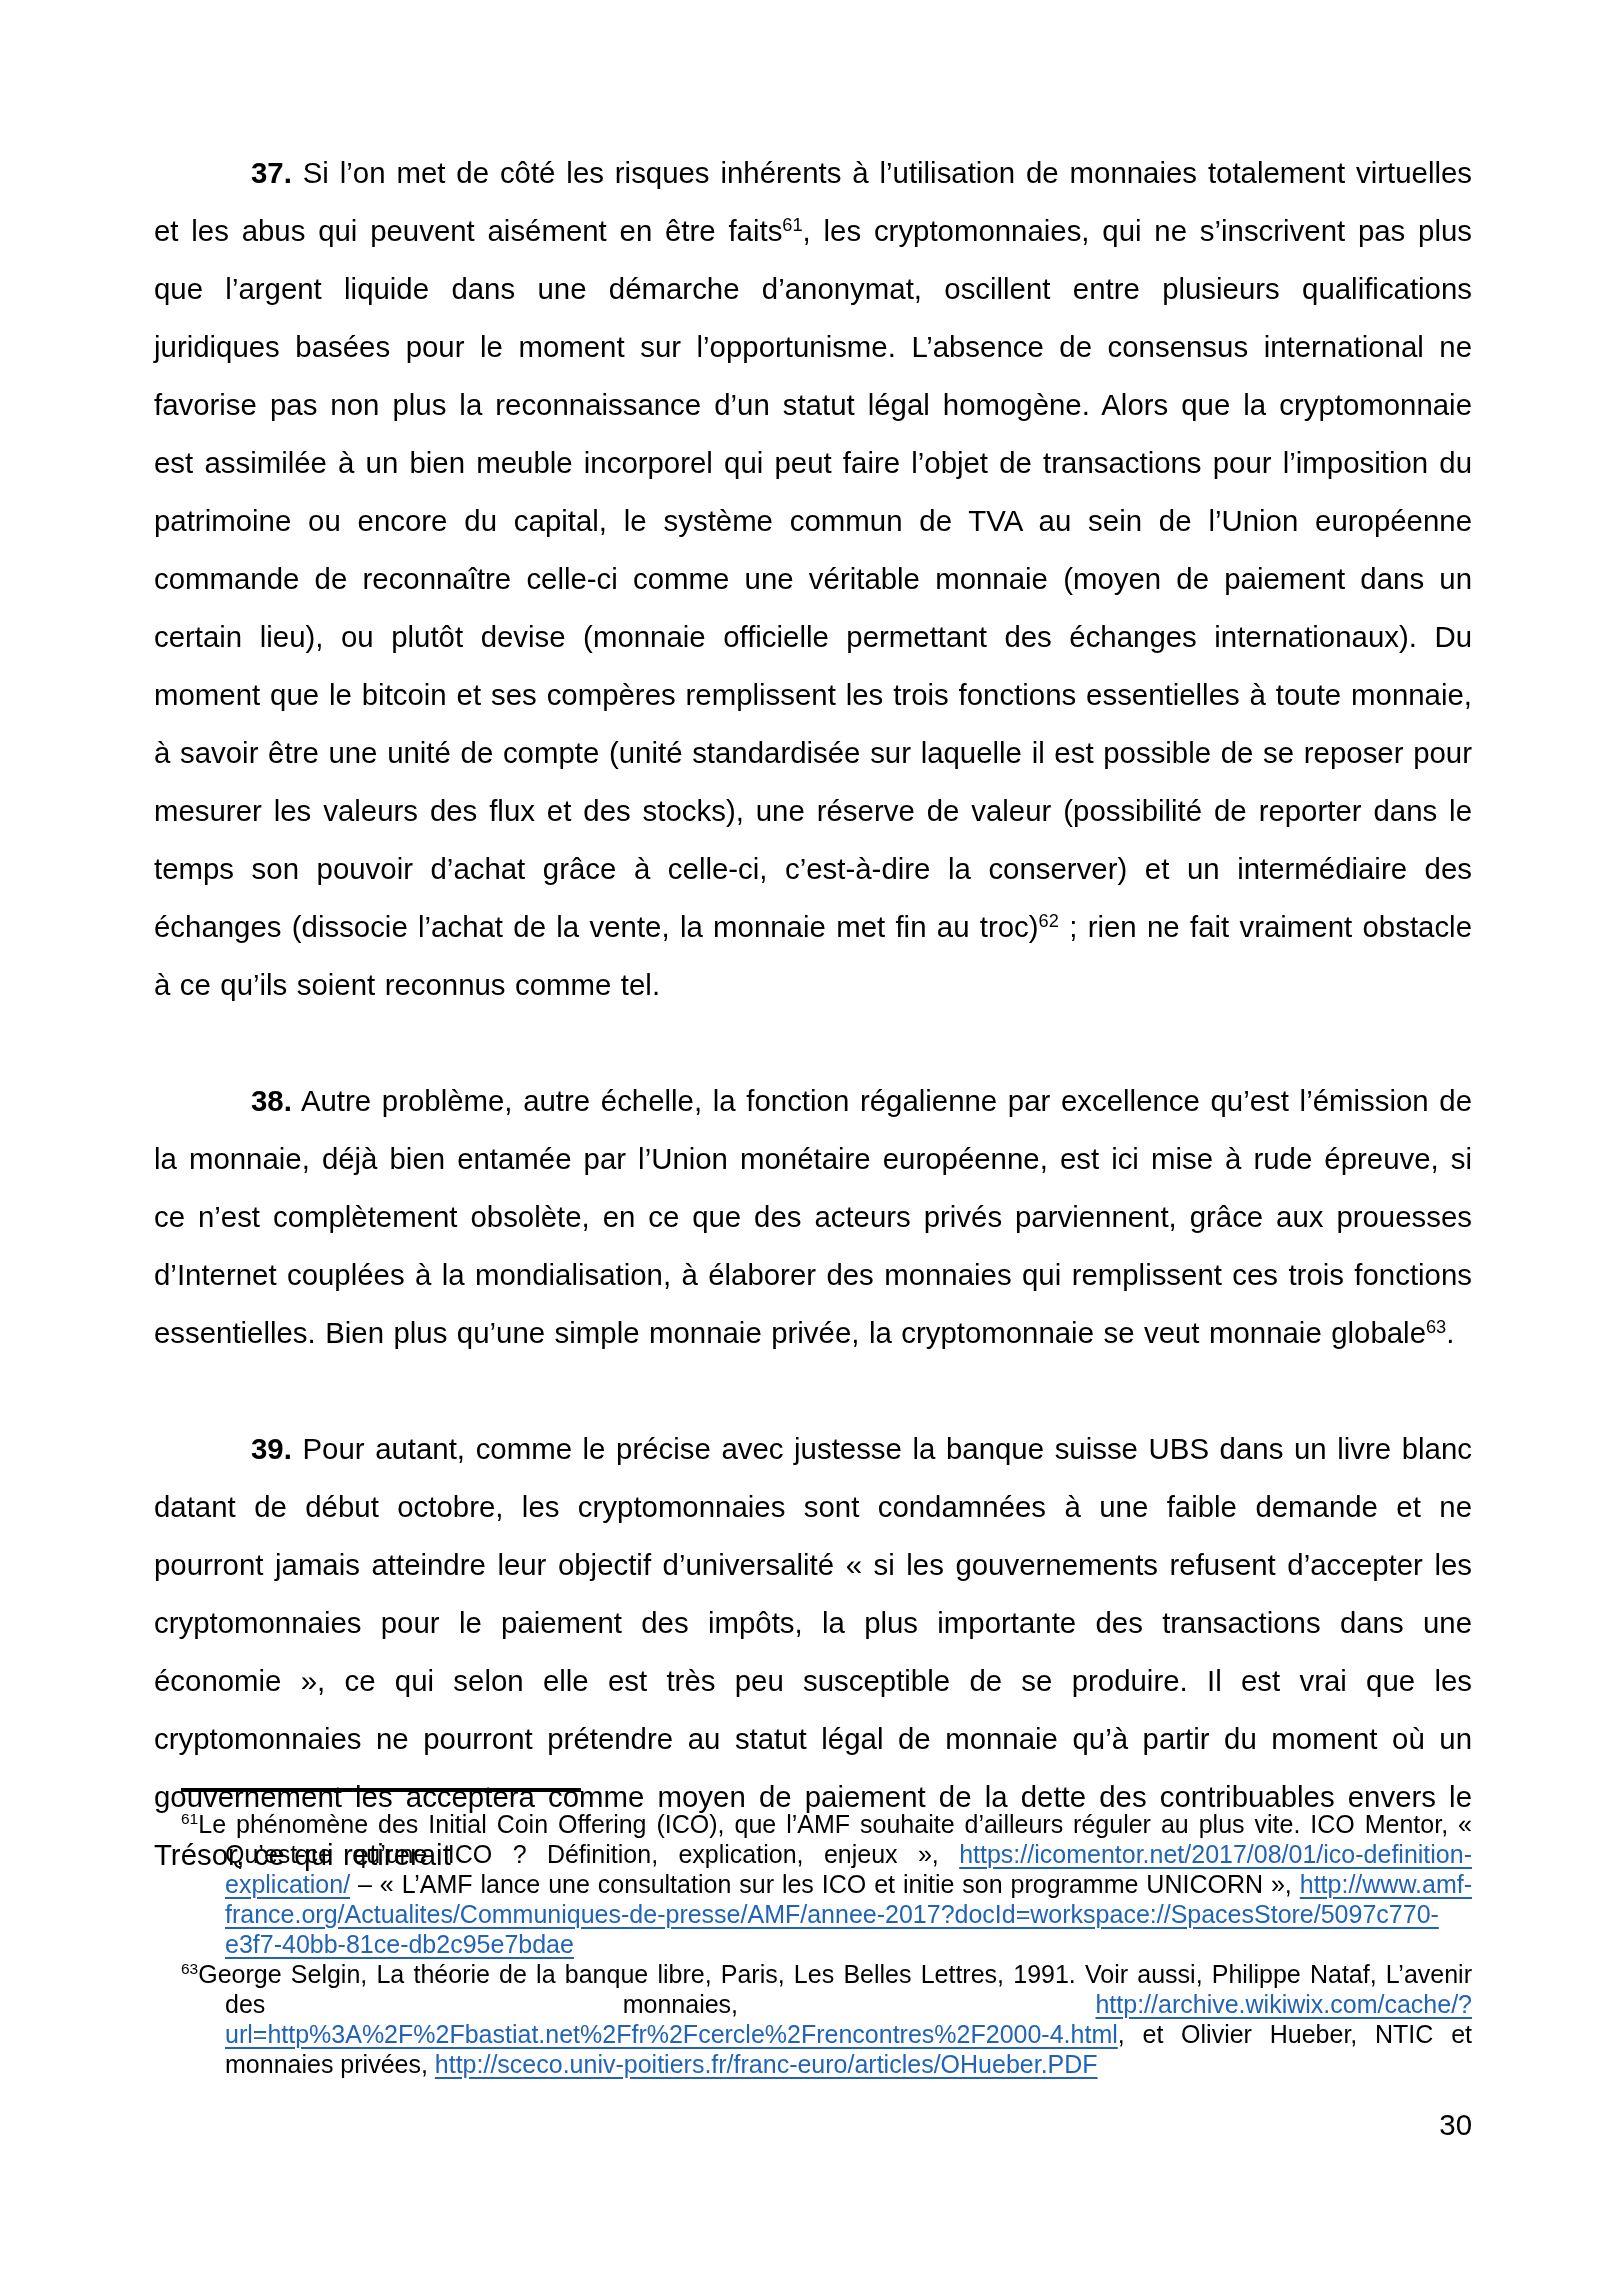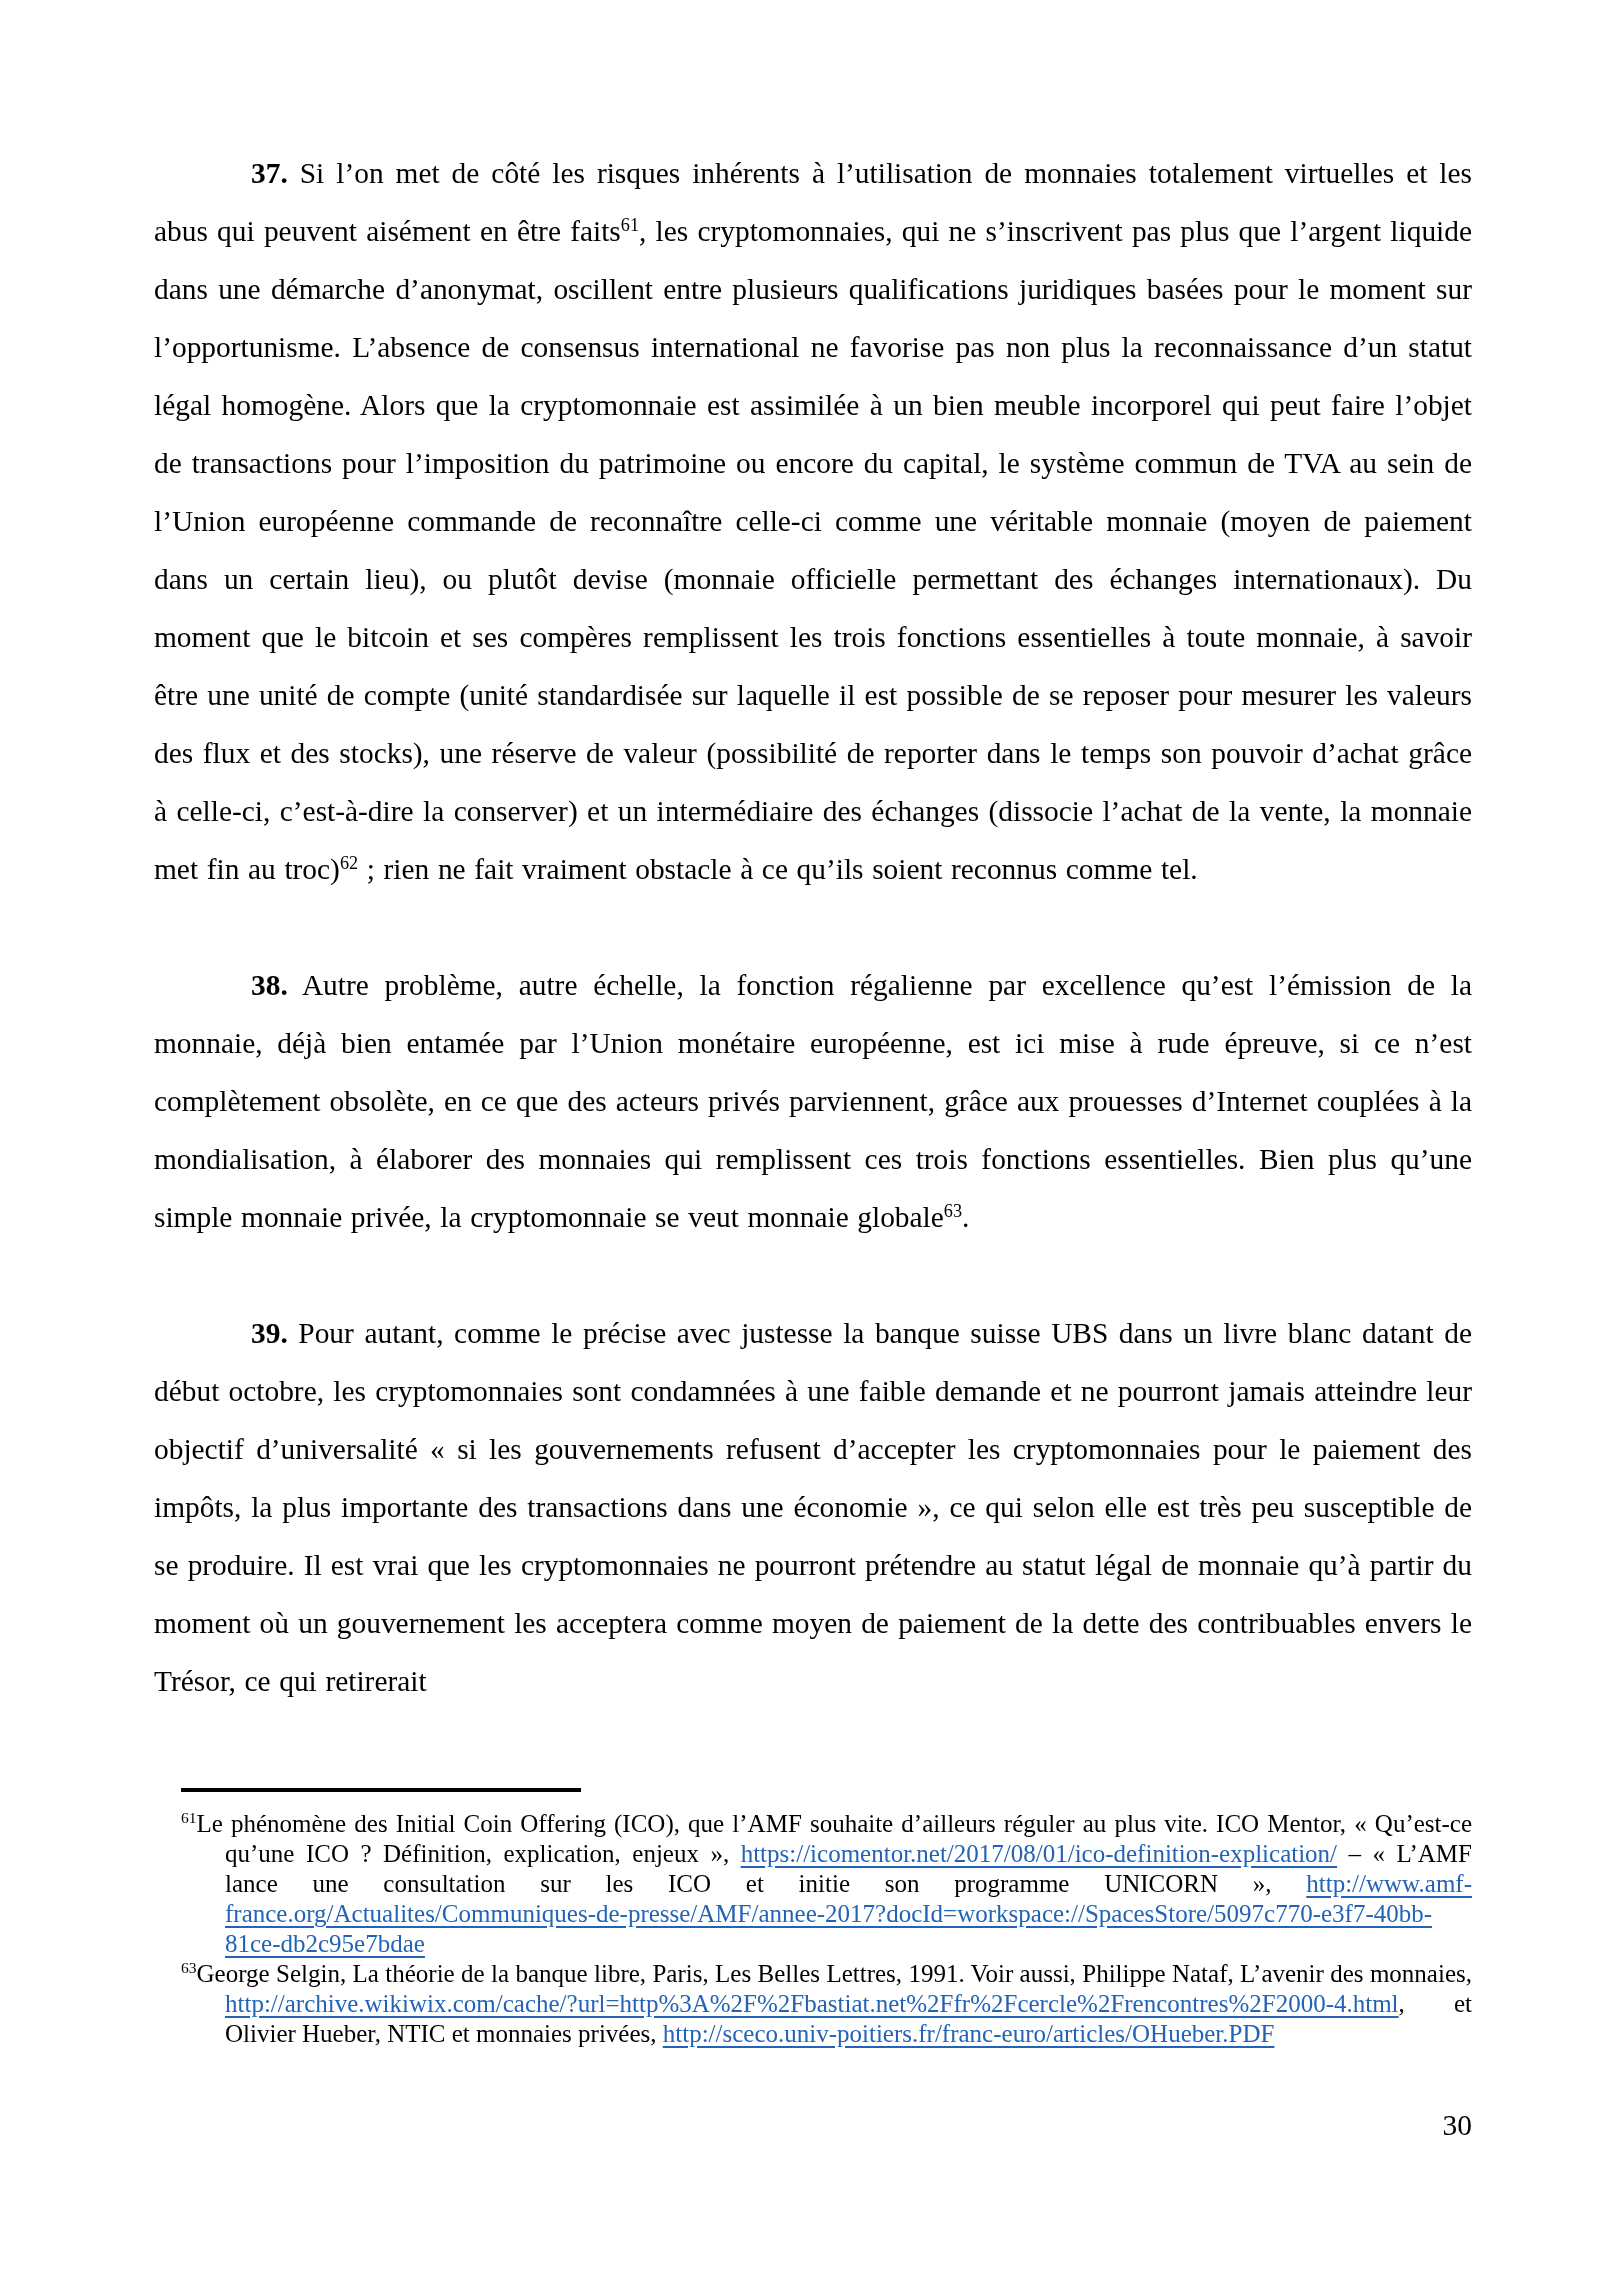--- a/index.html
+++ b/index.html
@@ -6,21 +6,21 @@
     margin: 0;
     padding: 0;
     background: #ffffff;
   }
   .page {
     position: relative;
     width: 1623px;
     height: 2295px;
     background: #ffffff;
     color: #000000;
-    font-family: Liberation Serif, serif;
+    font-family: Liberation Sans, sans-serif;
     box-sizing: border-box;
     padding: 144px 151px 0 154px;
     overflow: hidden;
   }
   .body-text .para {
     font-size: 29.4px;
     line-height: 58px;
     text-align: justify;
     text-indent: 97px;
     margin: 0 0 58px 0;

